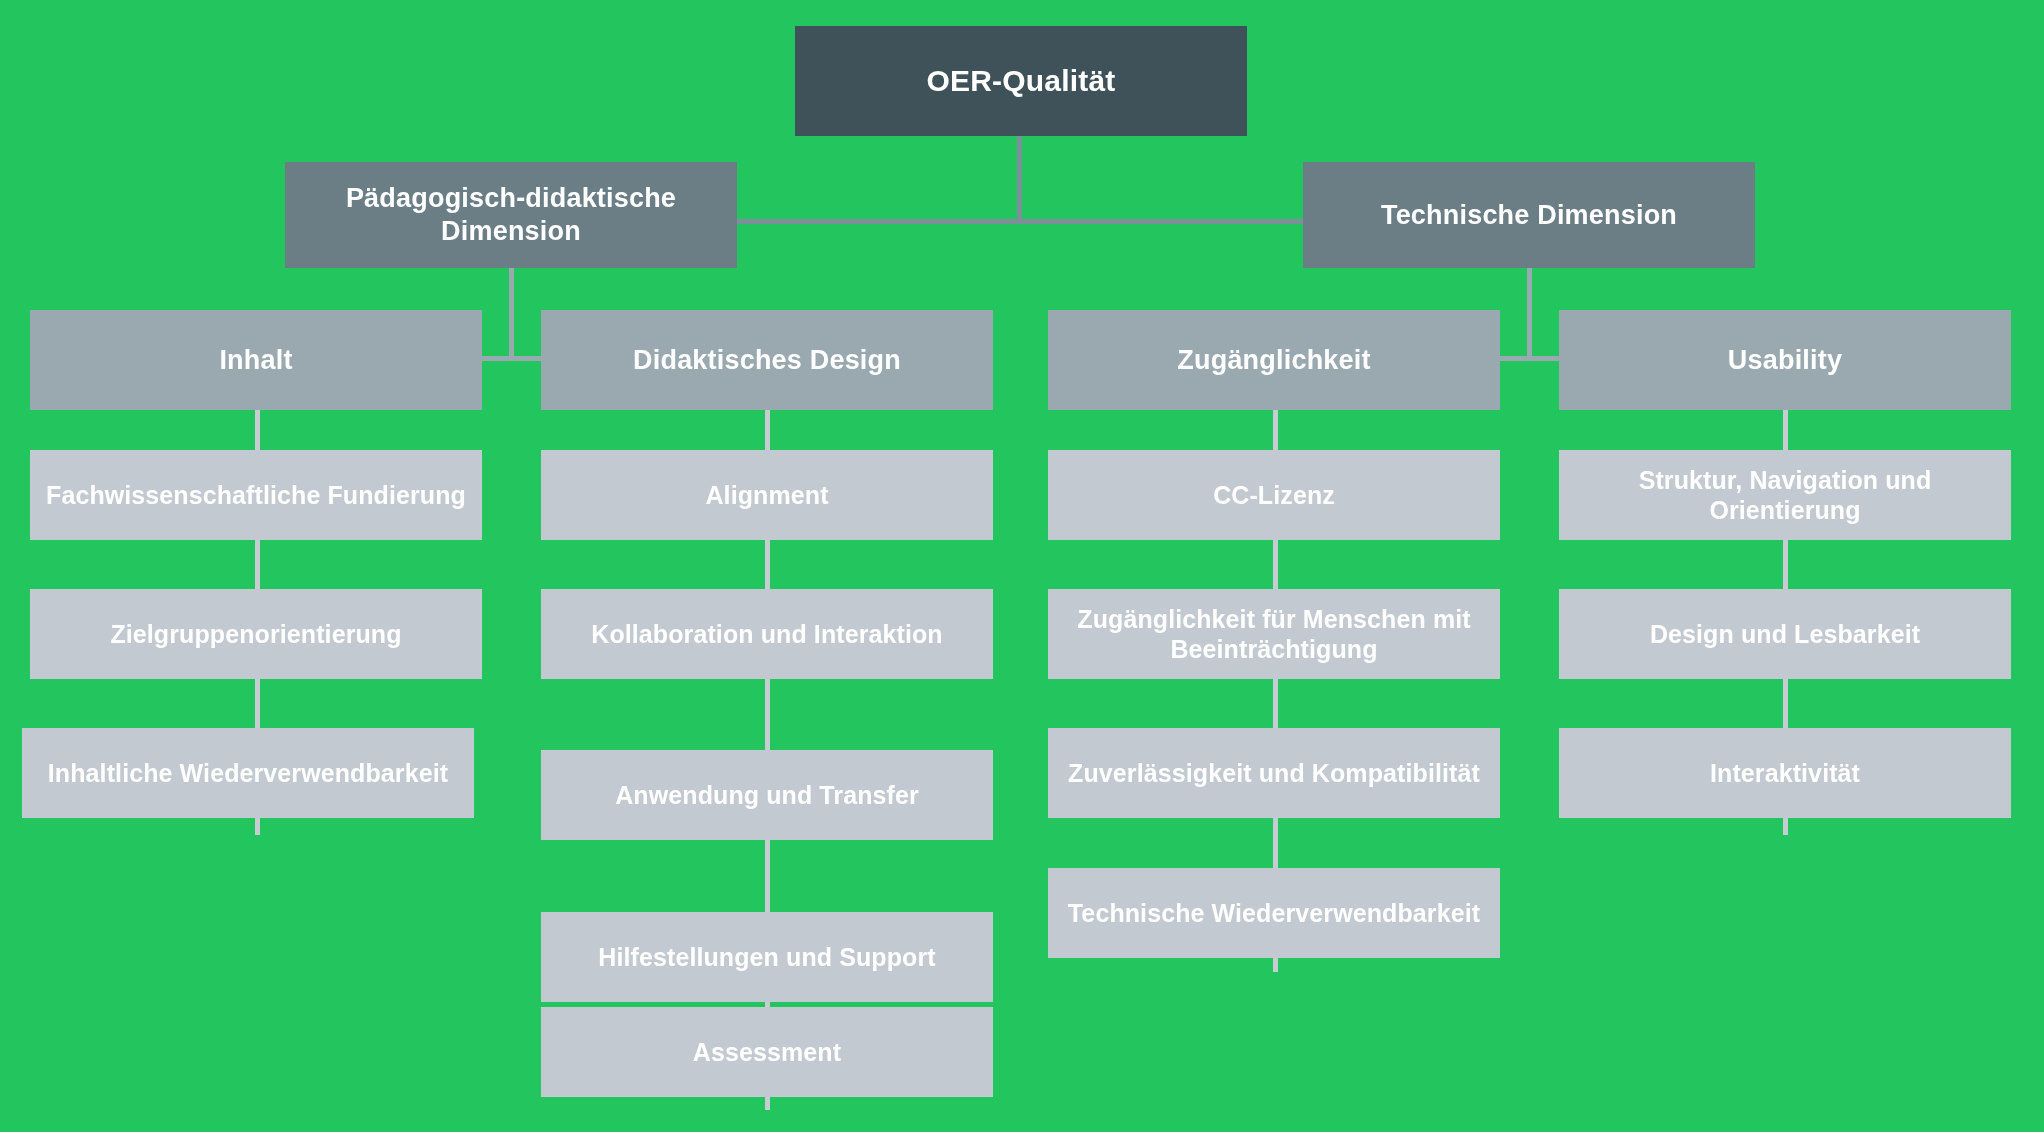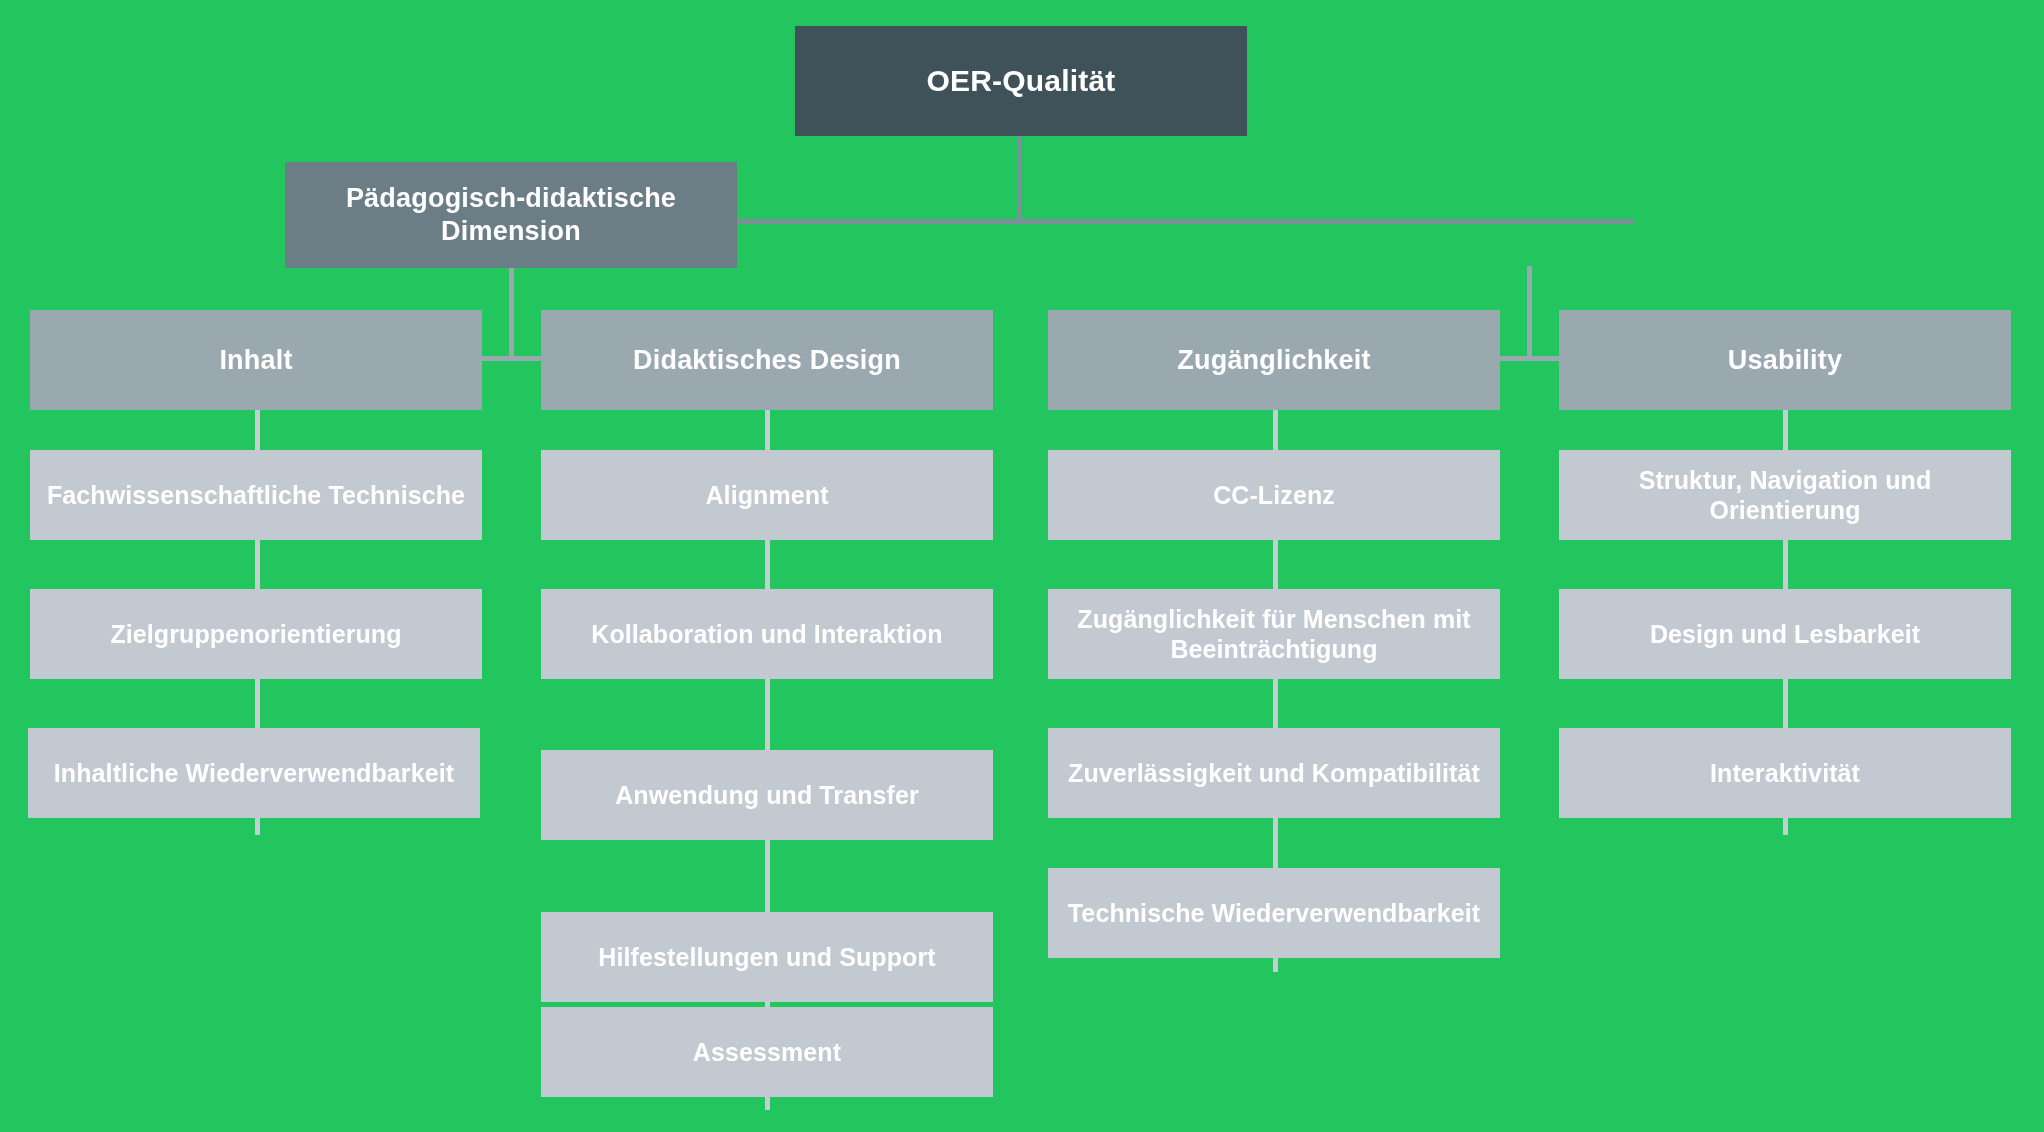--- a/index.html
+++ b/index.html
@@ -89,46 +89,49 @@
   <div class="conn conn-light" style="left:1783px; top:410px; width:5px; height:425px;"></div>
 
   <div class="node lvl-root" style="left:795px; top:26px; width:452px; height:110px;">
     <span>OER-Qualität</span>
   </div>
 
   <div class="node lvl-dim" style="left:285px; top:162px; width:452px; height:106px;">
     <span>Pädagogisch-didaktische Dimension</span>
   </div>
 
+  <div class="node lvl-dim" style="left:1303px; top:162px; width:452px; height:106px;">
+    <span>Technische Dimension</span>
+  </div>
 
   <div class="node lvl-cat" style="left:30px; top:310px; width:452px; height:100px;">
     <span>Inhalt</span>
   </div>
 
   <div class="node lvl-cat" style="left:541px; top:310px; width:452px; height:100px;">
     <span>Didaktisches Design</span>
   </div>
 
   <div class="node lvl-cat" style="left:1048px; top:310px; width:452px; height:100px;">
     <span>Zugänglichkeit</span>
   </div>
 
   <div class="node lvl-cat" style="left:1559px; top:310px; width:452px; height:100px;">
     <span>Usability</span>
   </div>
 
   <div class="node lvl-leaf" style="left:30px; top:450px; width:452px; height:90px;">
-    <span>Fachwissenschaftliche Technische</span>
+    <span>Fachwissenschaftliche Fundierung</span>
   </div>
 
   <div class="node lvl-leaf" style="left:30px; top:589px; width:452px; height:90px;">
     <span>Zielgruppenorientierung</span>
   </div>
 
-  <div class="node lvl-leaf" style="left:28px; top:728px; width:452px; height:90px;padding-left:10px;">
+  <div class="node lvl-leaf" style="left:22px; top:728px; width:452px; height:90px;padding-left:10px;">
     <span>Inhaltliche Wiederverwendbarkeit</span>
   </div>
 
   <div class="node lvl-leaf" style="left:541px; top:450px; width:452px; height:90px;">
     <span>Alignment</span>
   </div>
 
   <div class="node lvl-leaf" style="left:541px; top:589px; width:452px; height:90px;">
     <span>Kollaboration und Interaktion</span>
   </div>

